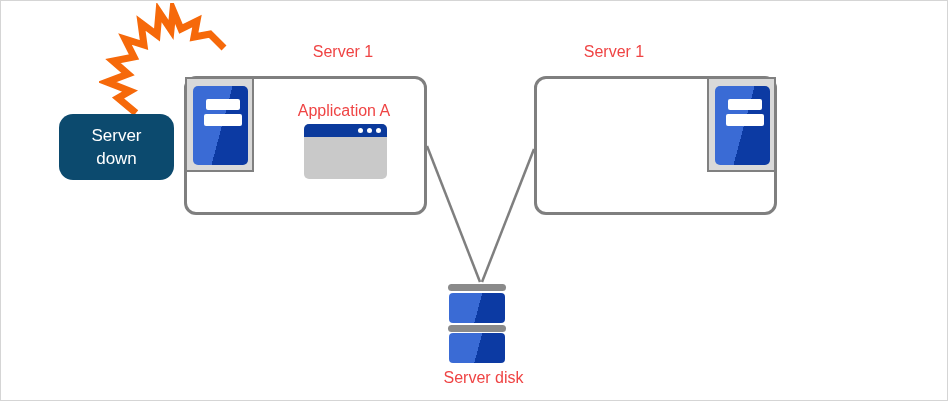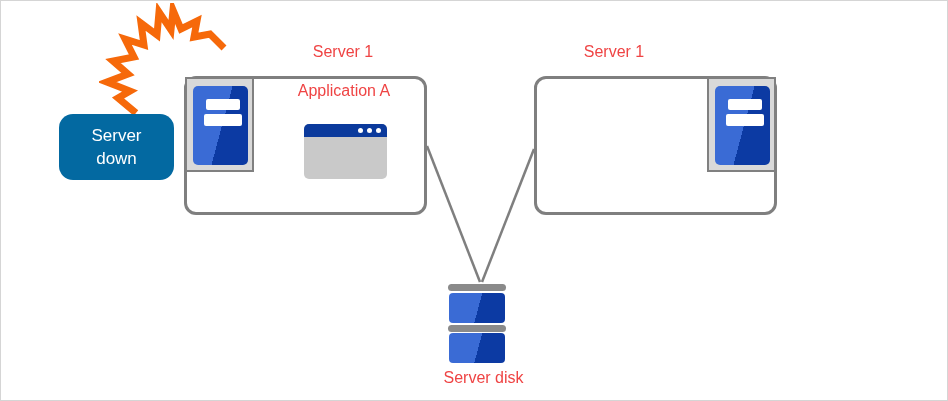--- a/index.html
+++ b/index.html
@@ -8,21 +8,21 @@
     position:relative; width:948px; height:401px;
     background:#ffffff; border:1px solid #d5d5d5;
     font-family:"Liberation Sans", sans-serif; color:#000;
     overflow:hidden;
   }
   .diagram-label { position:absolute; text-align:center; font-size:16px; color:#ef4444; }
 
   
   .alert-badge {
     position:absolute; left:58px; top:113px; width:115px; height:66px;
-    background:#0369a1; border-radius:14px;
+    background:#0c4a6e; border-radius:14px;
     display:flex; flex-direction:column; align-items:center; justify-content:center;
     color:#fff; font-size:17px; line-height:23px;
   }
 
   
   .lightning { position:absolute; left:98px; top:2px; width:135px; height:120px; }
 
   
   .server-box {
     position:absolute; top:75px; width:243px; height:139px;
@@ -89,21 +89,21 @@
   </div>
 
   <div class="diagram-label" style="left:262px; top:42px; width:160px;">Server 1</div>
   <div class="server-box s1"></div>
   <div class="server-frame f1">
     <div class="server-tower">
       <div class="tower-slot t1"></div>
       <div class="tower-slot t2"></div>
     </div>
   </div>
-  <div class="diagram-label" style="left:273px; top:81px; width:140px; z-index:3;">Application A</div>
+  <div class="diagram-label" style="left:273px; top:101px; width:140px; z-index:3;">Application A</div>
   <div class="app-window">
     <div class="app-titlebar">
       <span class="app-dot"></span>
       <span class="app-dot"></span>
       <span class="app-dot"></span>
     </div>
   </div>
 
   <div class="diagram-label" style="left:533px; top:42px; width:160px;">Server 1</div>
   <div class="server-box s2"></div>

